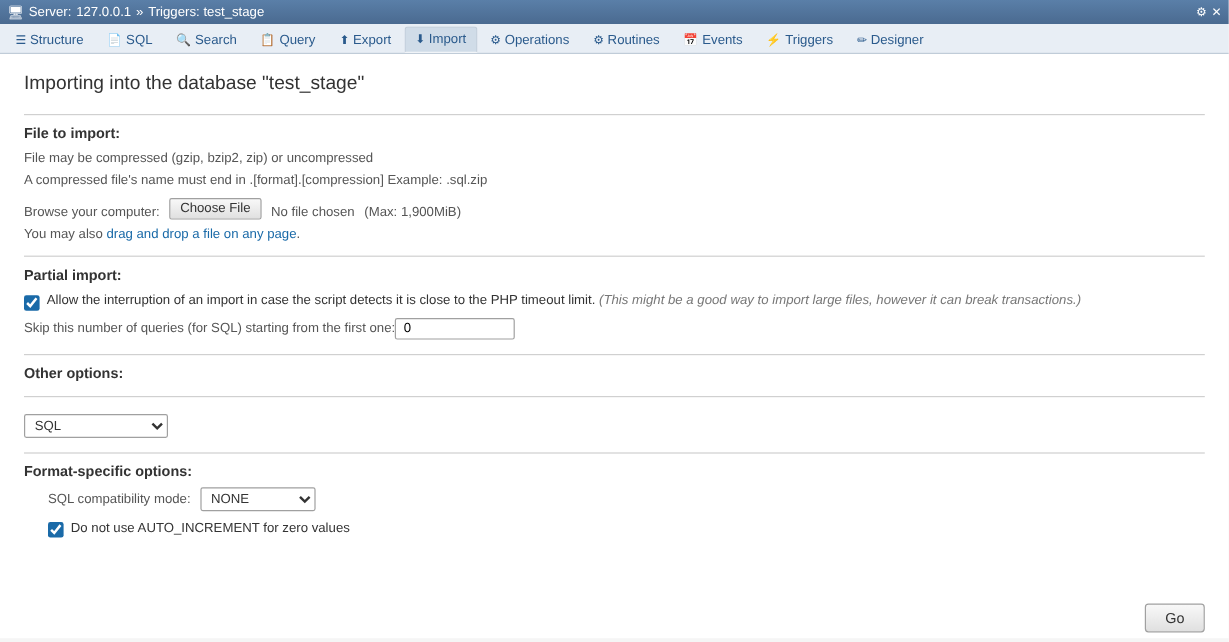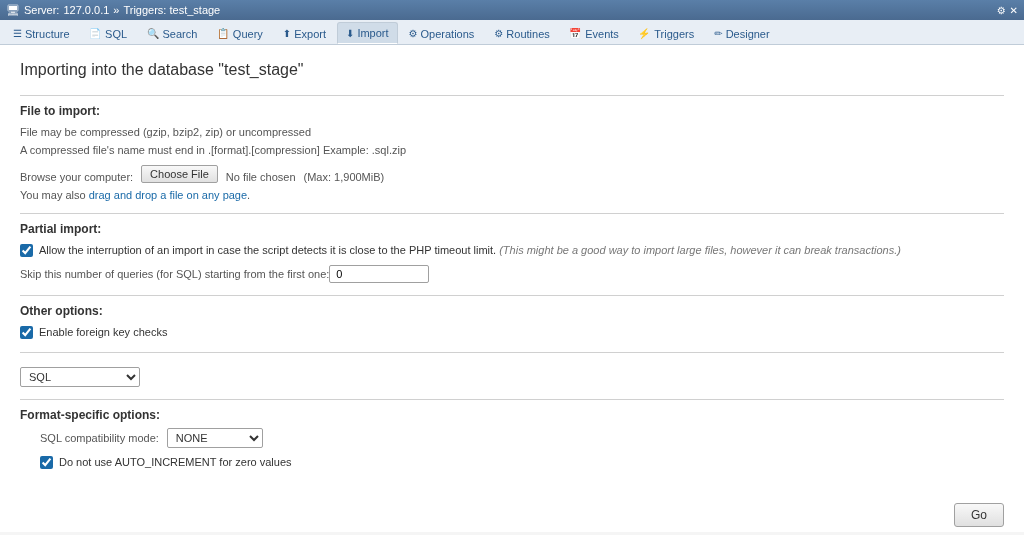--- a/index.html
+++ b/index.html
@@ -103,21 +103,21 @@
     .form-select {
       border: 1px solid #a0a0a0;
       border-radius: 2px;
       padding: 2px 4px;
       font-size: 11px;
       background: #fff;
       color: #333;
     }
     .checkbox-row {
       display: flex;
-      align-items: center;
+      align-items: flex-end;
       gap: 6px;
       margin: 6px 0;
       font-size: 11px;
     }
     .checkbox-row input[type="checkbox"] {
       margin-top: 1px;
       accent-color: #1a6aa8;
     }
     .checkbox-label { color: #333; line-height: 1.5; }
     .italic-text { font-style: italic; color: #777; }
@@ -251,24 +251,20 @@
       </span>
     </div>
     <div class="skip-row">
       <span class="label-text">Skip this number of queries (for SQL) starting from the first one:</span>
       <input type="text" class="skip-input" value="0" style="">
     </div>
   </div>
 
   <div class="section">
     <div class="section-label">Other options:</div>
-    <div class="checkbox-row">
-      <input type="checkbox" checked="" style="">
-      <span class="checkbox-label">Enable foreign key checks</span>
-    </div>
   </div>
 
   <div class="section">
     <div class="format-select-row">
       <select class="form-select" style="width:120px;">
         <option>SQL</option>
         <option>CSV</option>
         <option>CSV using LOAD DATA</option>
         <option>MediaWiki Table</option>
         <option>OpenDocument Spreadsheet</option>

